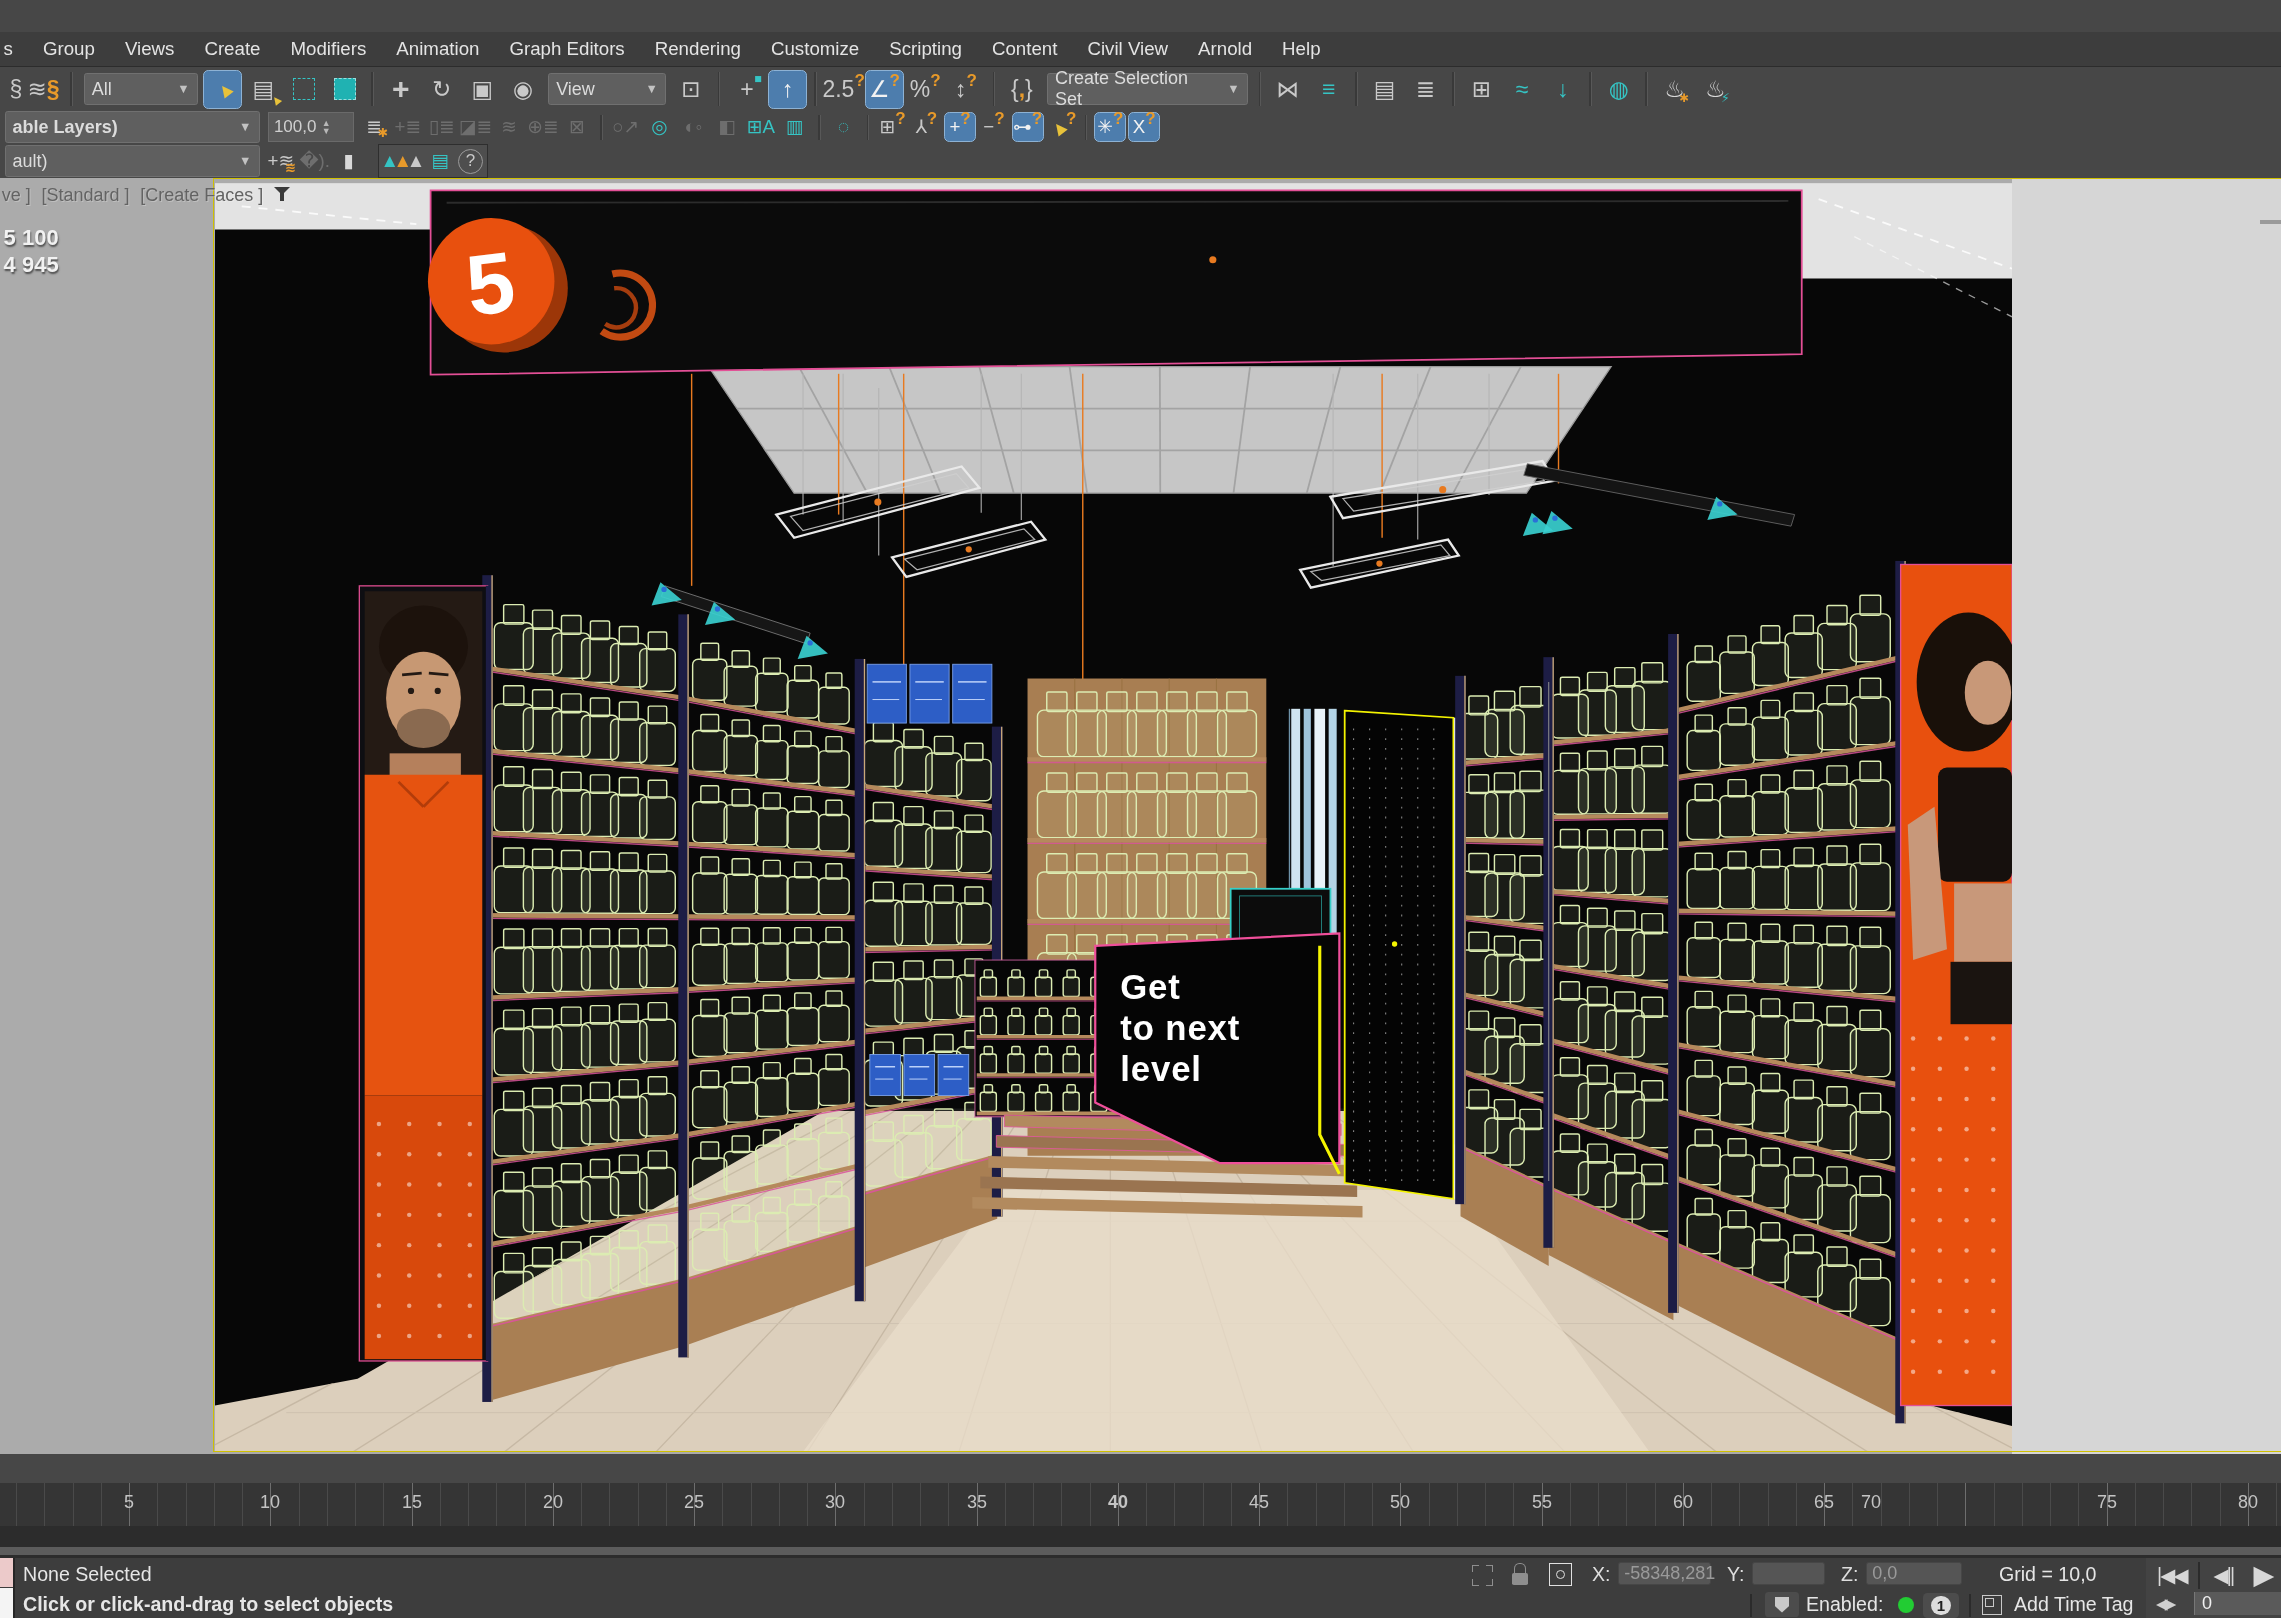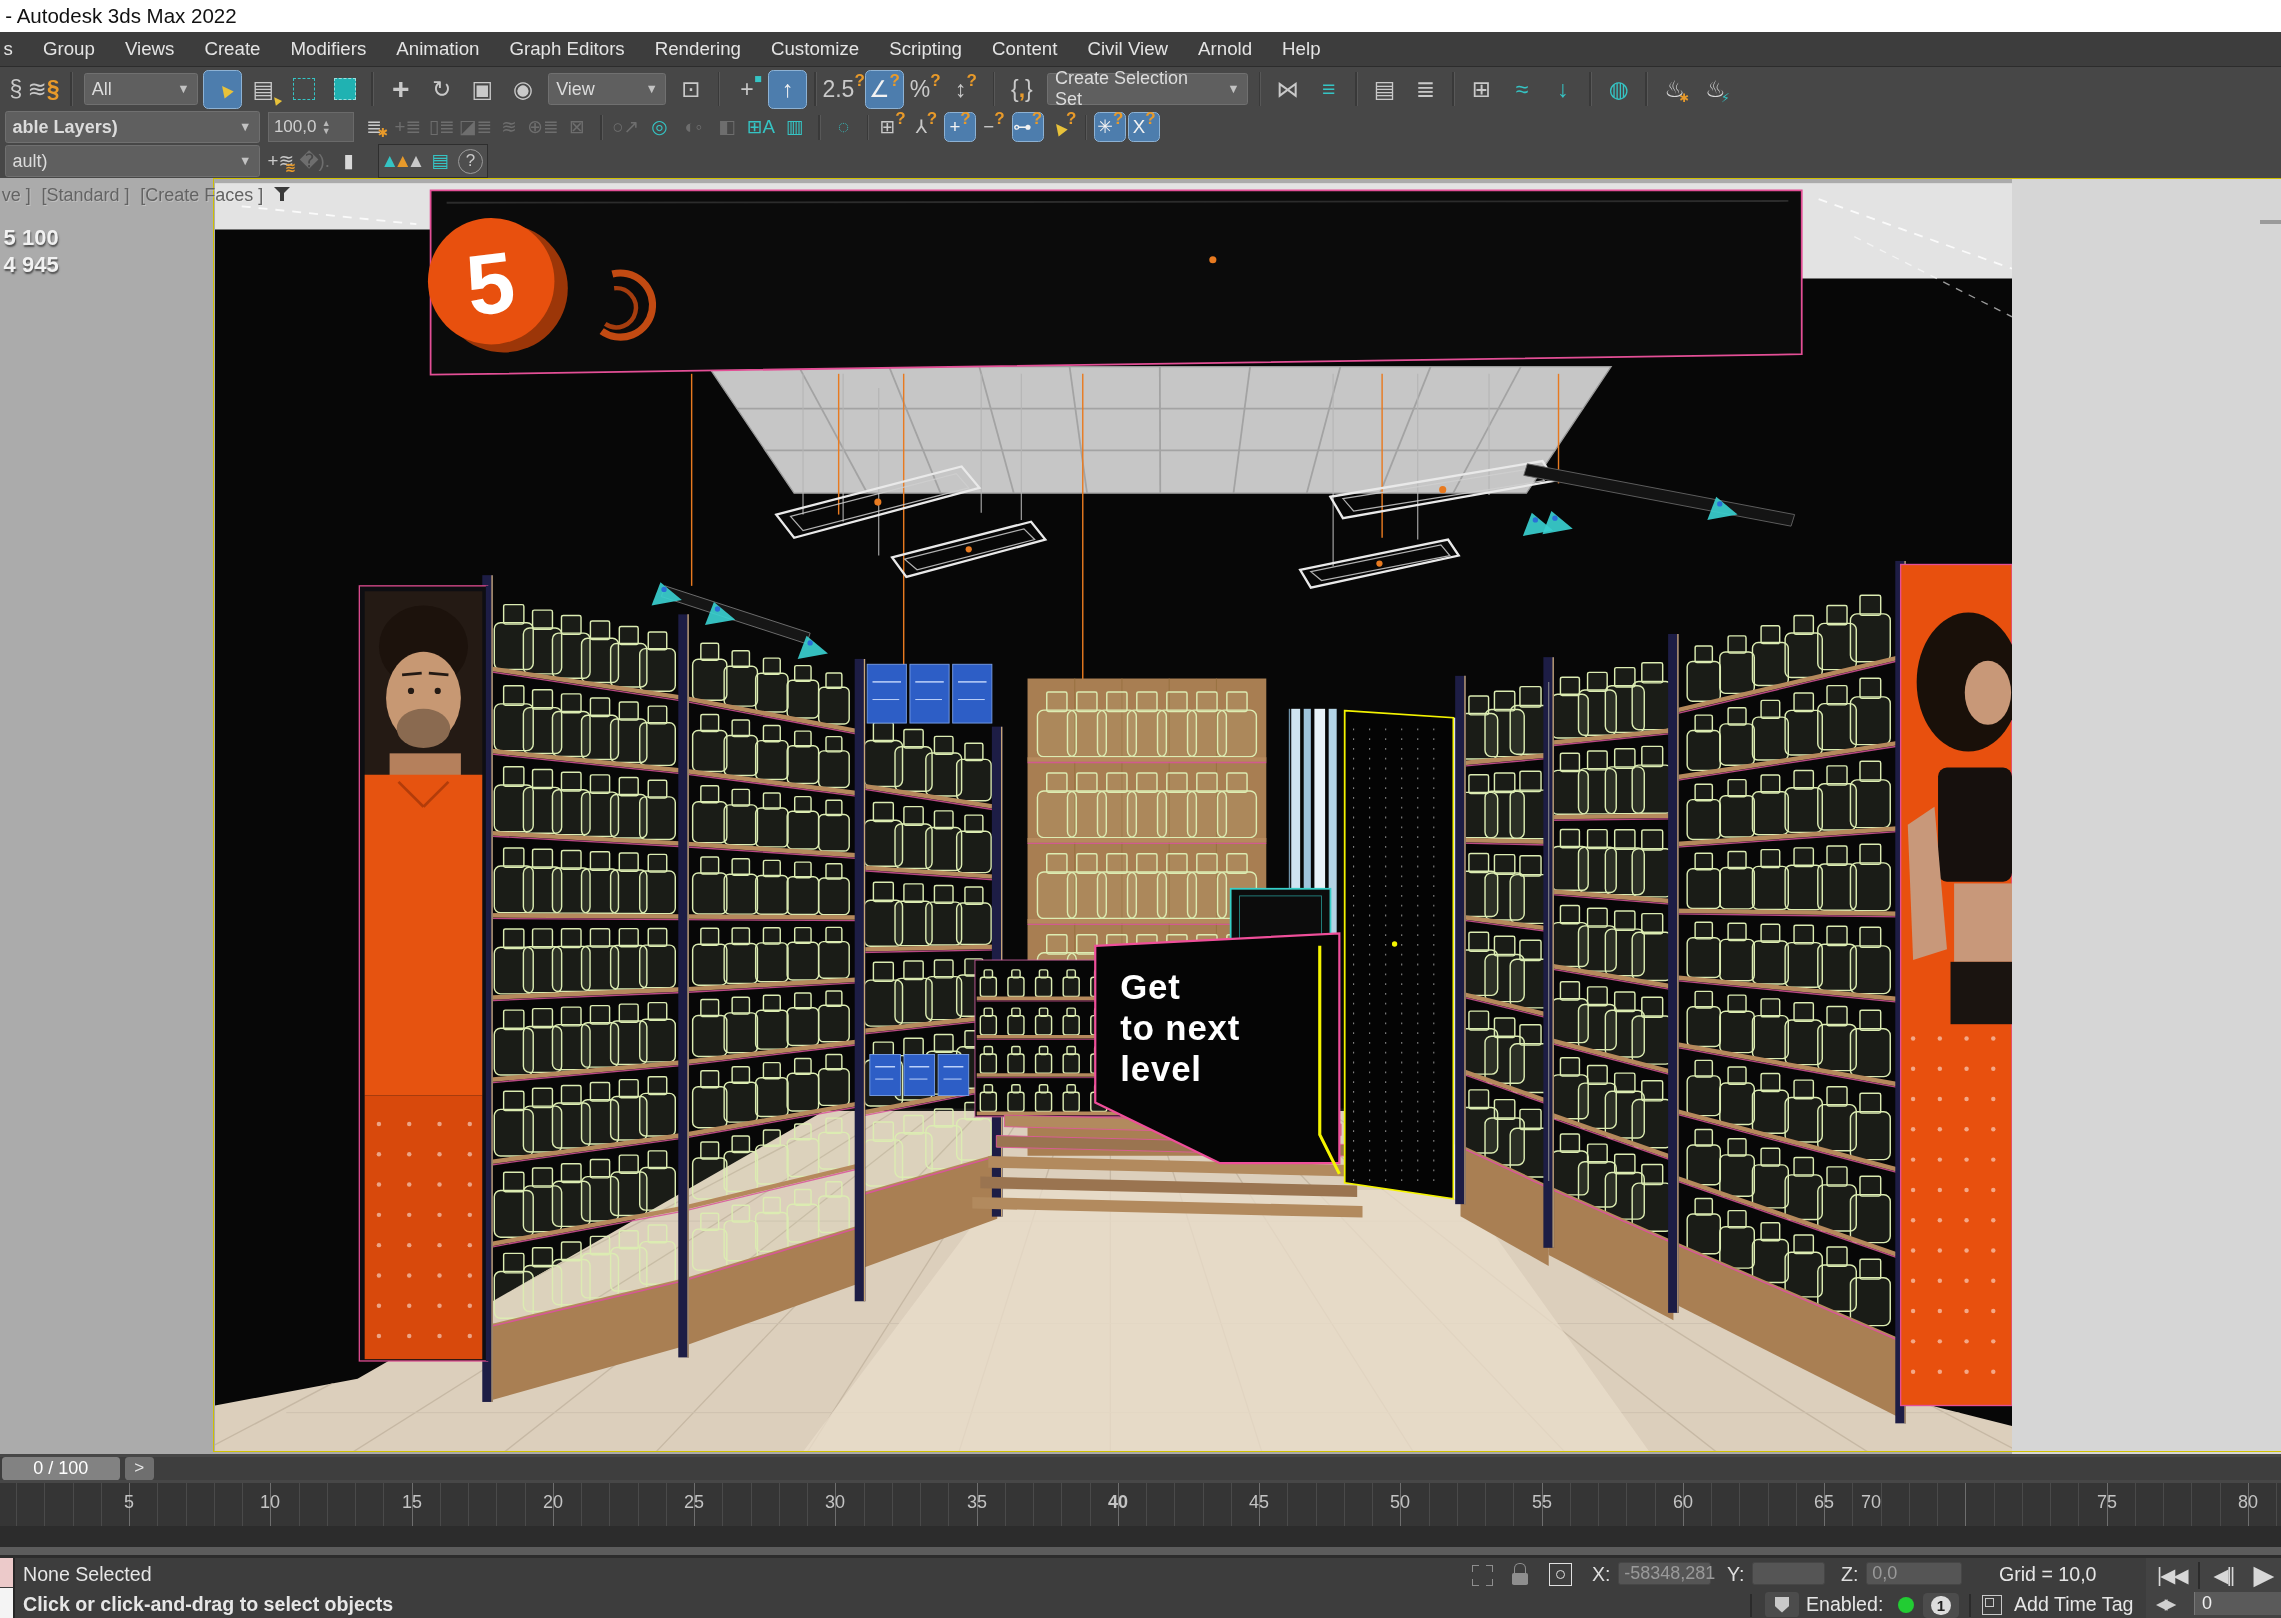--- a/index.html
+++ b/index.html
@@ -114,23 +114,20 @@
   .tpbtn{position:absolute;color:#d8d8d8;font-size:19.6px;letter-spacing:-1.8px;display:flex;align-items:center;justify-content:center;}
   #frame-field{position:absolute;left:2194px;top:34px;width:87px;height:23px;background:#5a5a5a;border-left:1.8px solid #777;
                color:#f0f0f0;font-size:18px;display:flex;align-items:center;padding-left:7.1px;box-sizing:border-box;}
   #spin-lr{position:absolute;left:2156px;top:37px;color:#d0d0d0;font-size:15px;letter-spacing:-2.7px;}
 </style>
 </head>
 <body>
 
 <div id="app">
 
-  <div class="titlebar">
-    <span>- Autodesk 3ds Max 2022</span>
-  </div>
 
   <nav id="menubar">
       <span class="menu-item">s</span>
       <span class="menu-item">Group</span>
       <span class="menu-item">Views</span>
       <span class="menu-item">Create</span>
       <span class="menu-item">Modifiers</span>
       <span class="menu-item">Animation</span>
       <span class="menu-item">Graph Editors</span>
       <span class="menu-item">Rendering</span>
@@ -1213,25 +1210,20 @@
     <div id="vp-active-border"></div>
     <div id="vp-label">
       <span>ve ]</span><span>[Standard ]</span><span>[Create Faces ]</span><span id="funnel"></span>
     </div>
     <div id="vp-stats">
       <div>5 100</div>
       <div>4 945</div>
     </div>
   </div>
 
-  <div id="timeslider">
-    <div id="ts-track"></div>
-    <div id="ts-handle">0 / 100</div>
-    <div id="ts-next">&gt;</div>
-  </div>
 
   <div id="trackbar">
       <div class="tick" style="left: 16px;"></div>
       <div class="tick" style="left: 44px;"></div>
       <div class="tick" style="left: 73px;"></div>
       <div class="tick" style="left: 101px;"></div>
       <div class="tick major" style="left: 129px;"></div>
       <div class="tick" style="left: 157px;"></div>
       <div class="tick" style="left: 186px;"></div>
       <div class="tick" style="left: 214px;"></div>

